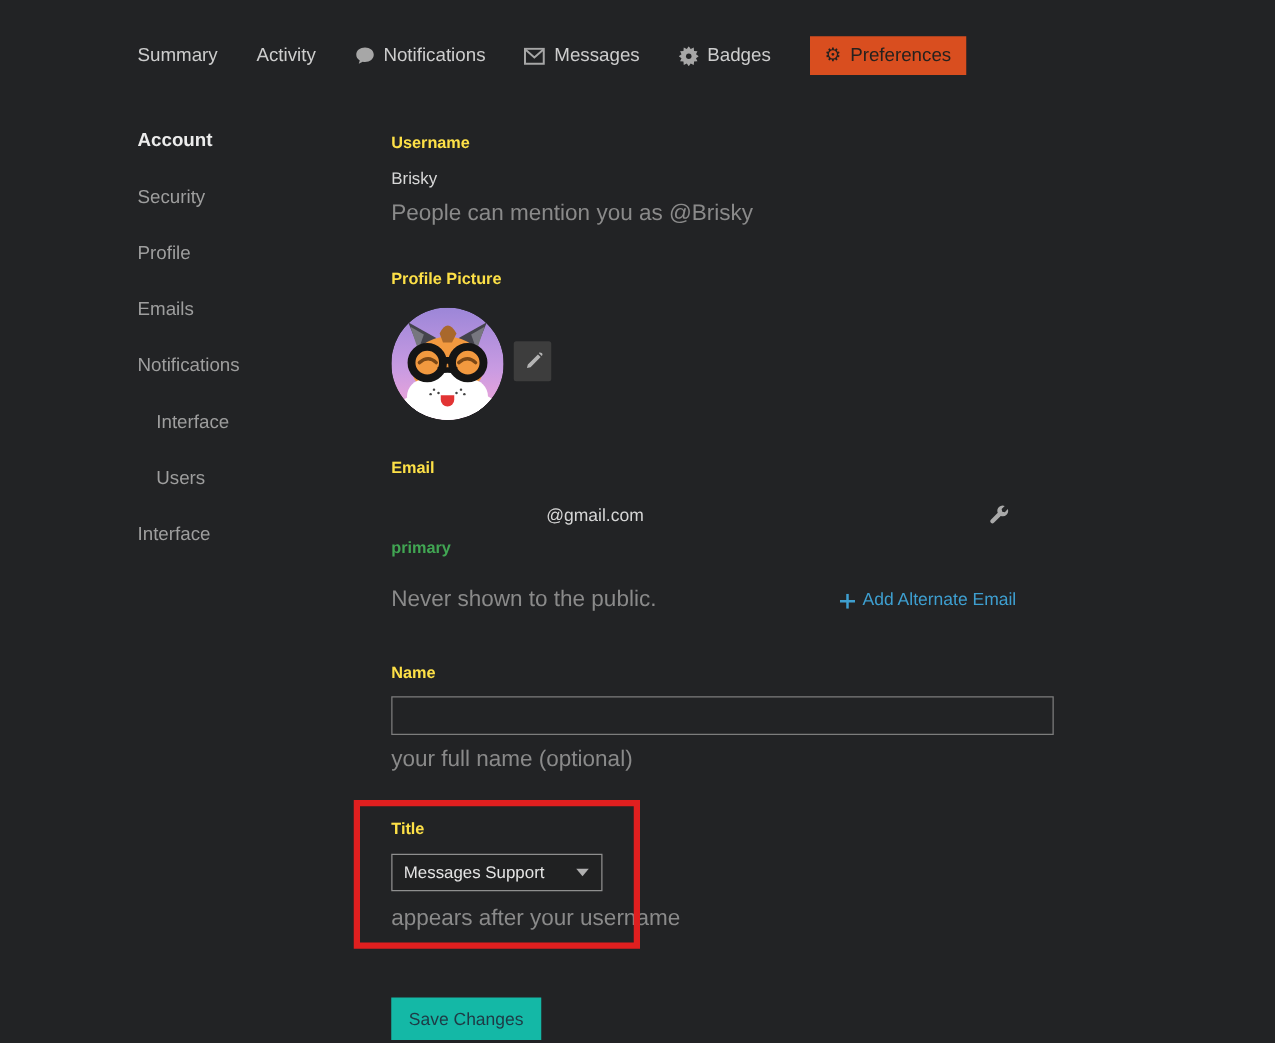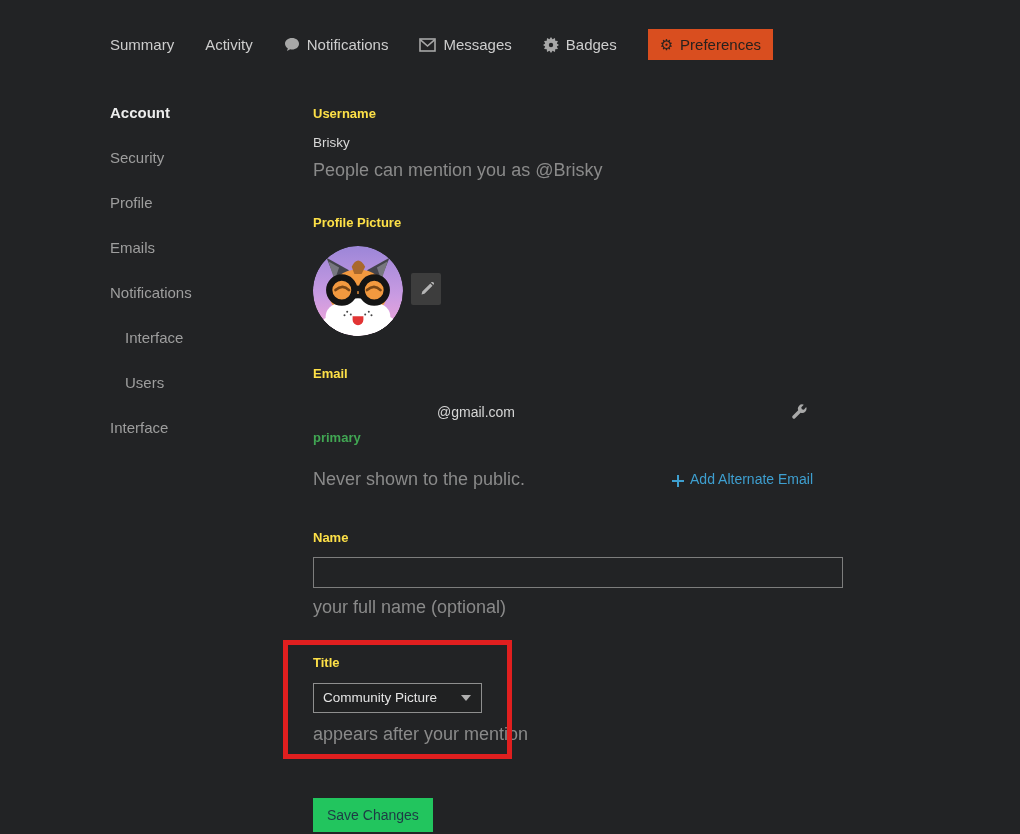--- a/index.html
+++ b/index.html
@@ -105,21 +105,21 @@
   }
   .title-select-label { color:#e4e4e4; font-size:13.5px; }
   .caret-down {
     width:0; height:0; border-left:5px solid transparent;
     border-right:5px solid transparent; border-top:6px solid #b0b0b0;
   }
   .title-hint { margin-top:11px; }
 
   .save-btn {
     margin-top:53px; display:inline-block;
-    background:#22c55e; color:#1e3a45;
+    background:#14b8a6; color:#1e3a45;
     border:none; font-size:14px; padding:9px 14px;
     font-family:"Liberation Sans", sans-serif; cursor:pointer;
   }
 </style>
 </head>
 <body>
 
 <nav class="top-nav">
   <a class="nav-item">
     <span>Summary</span>
@@ -264,22 +264,22 @@
   
   <h2 class="section-heading name-heading">Name</h2>
   <input class="name-input" type="text" value="" style="">
   <div class="hint name-hint">your full name (optional)</div>
 
   
   <div class="title-section">
     <div class="annotation-box"></div>
     <h2 class="section-heading">Title</h2>
     <div class="title-select">
-      <span class="title-select-label">Community Picture</span>
+      <span class="title-select-label">Messages Support</span>
       <span class="caret-down"></span>
     </div>
-    <div class="hint title-hint">appears after your mention</div>
+    <div class="hint title-hint">appears after your username</div>
   </div>
 
   
   <button class="save-btn">Save Changes</button>
 
 </main>
 
 </body></html>

